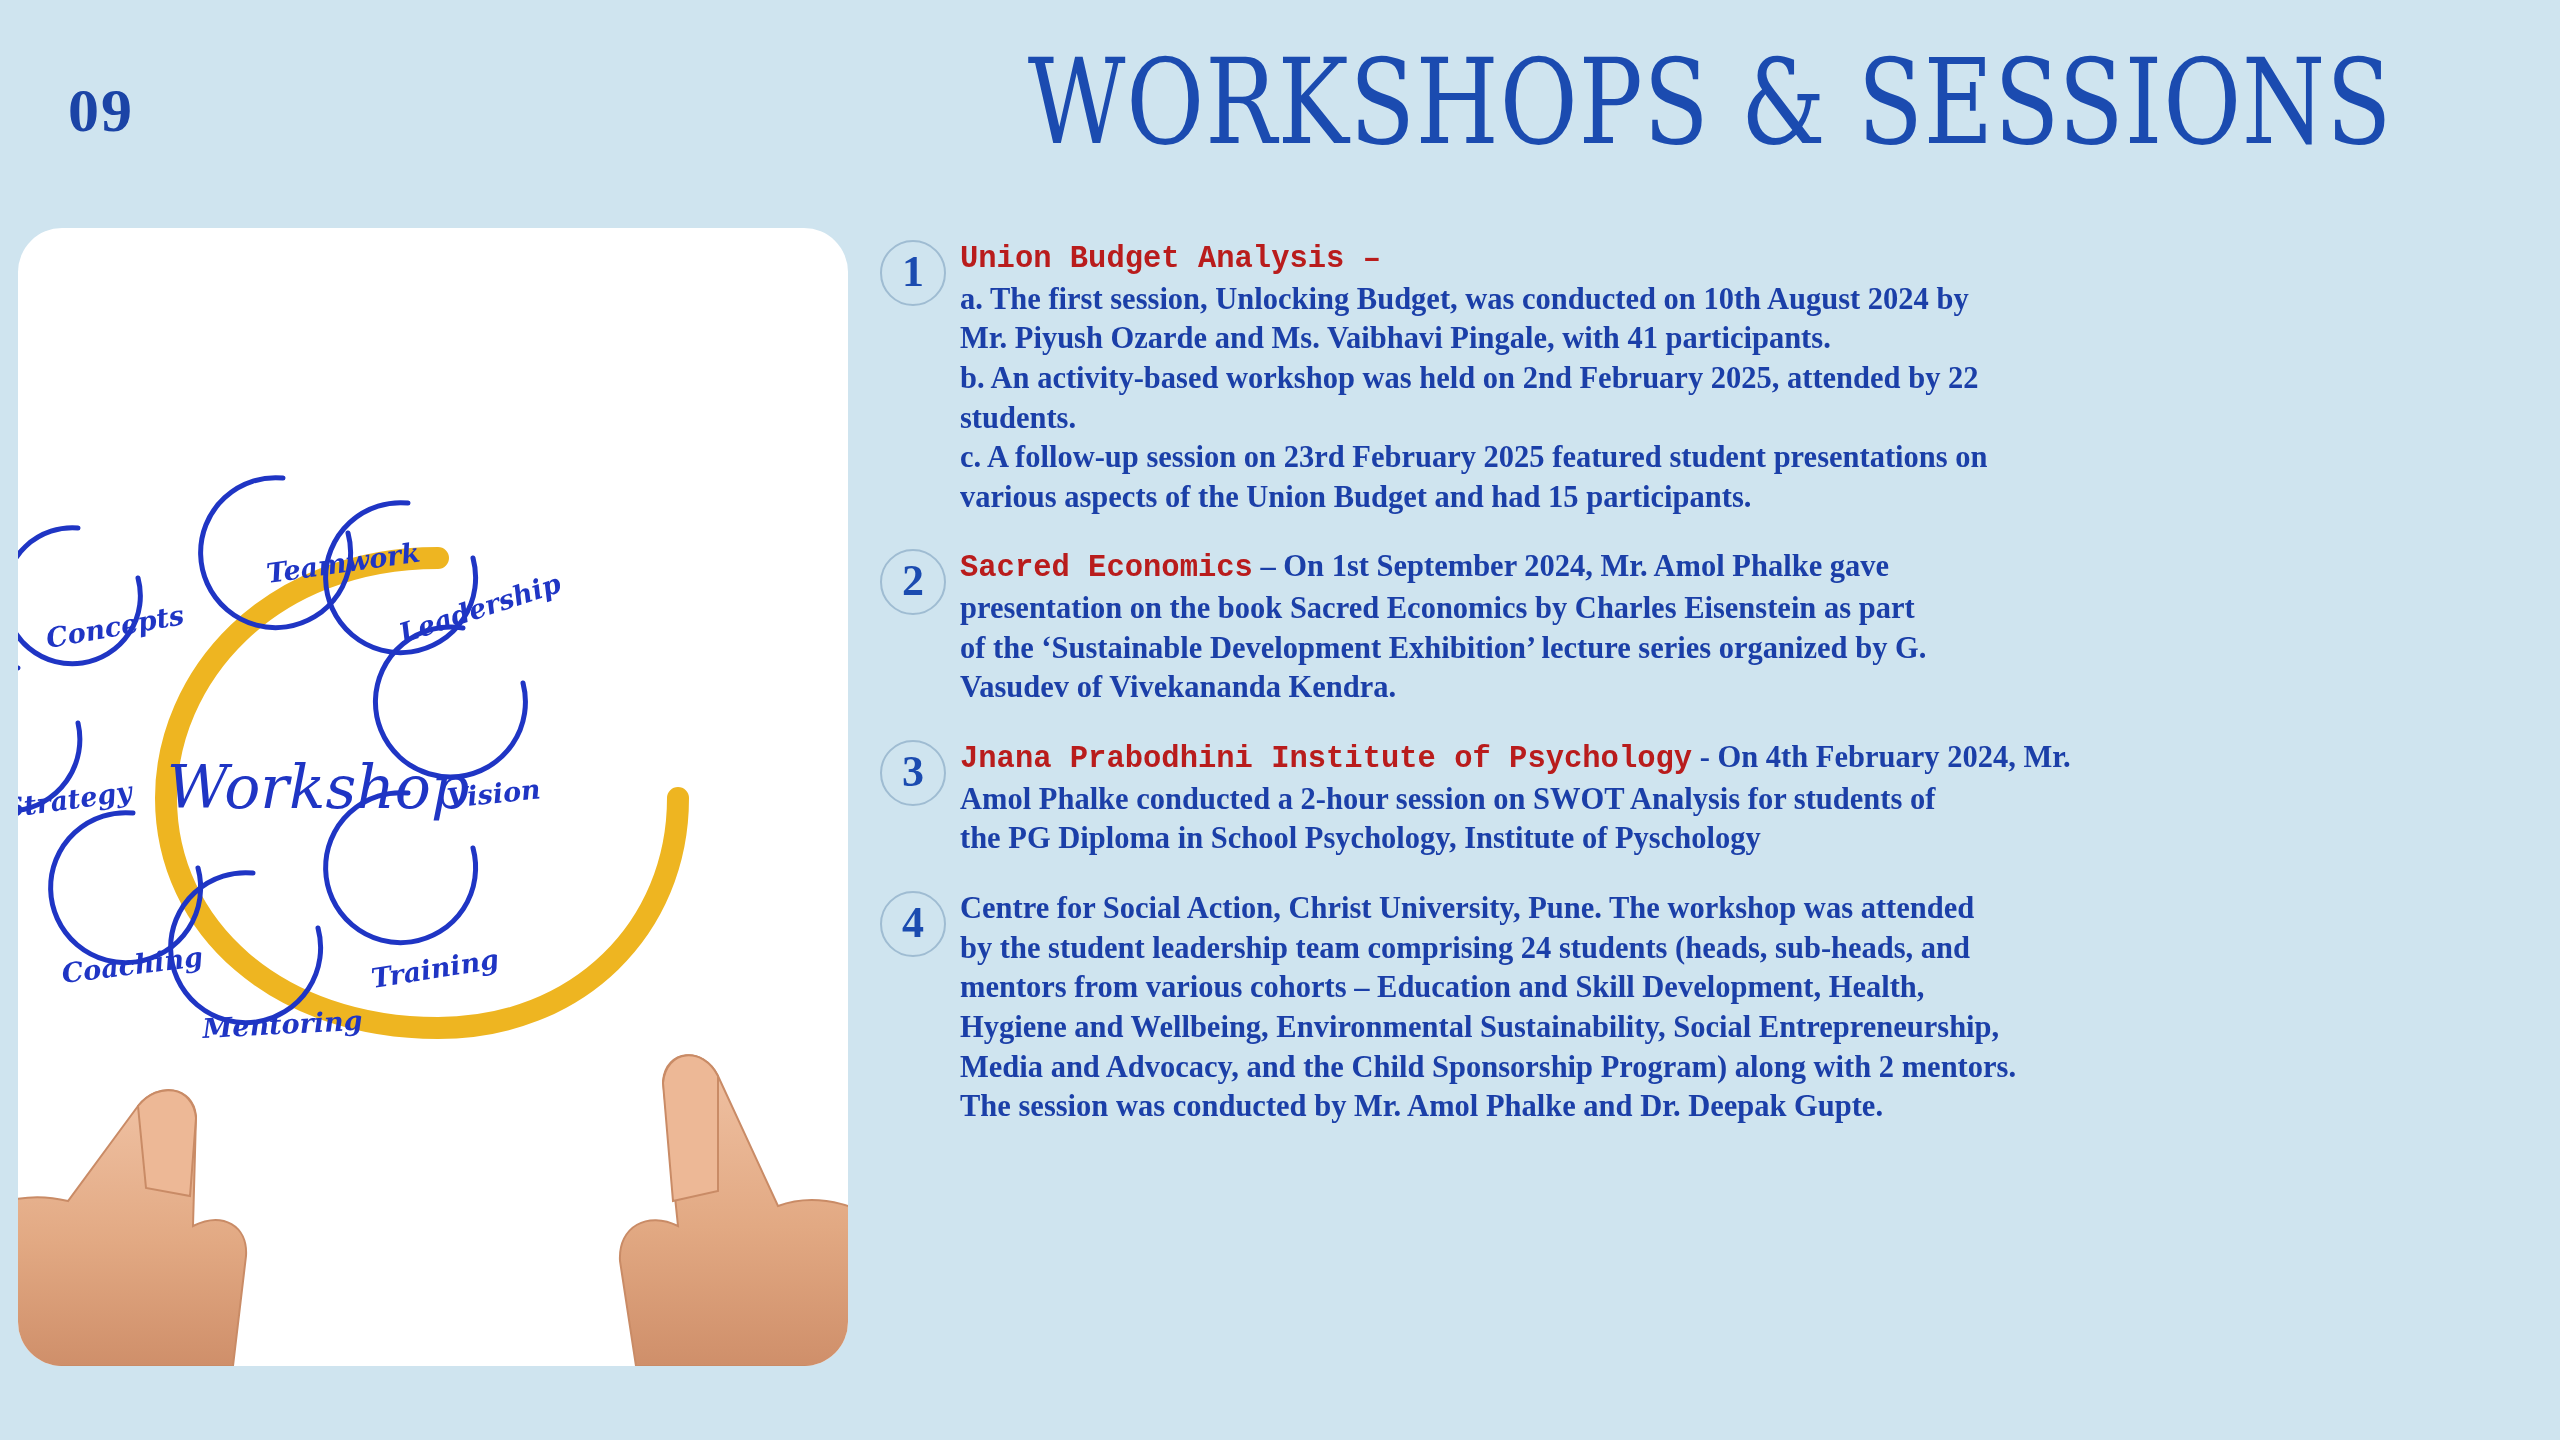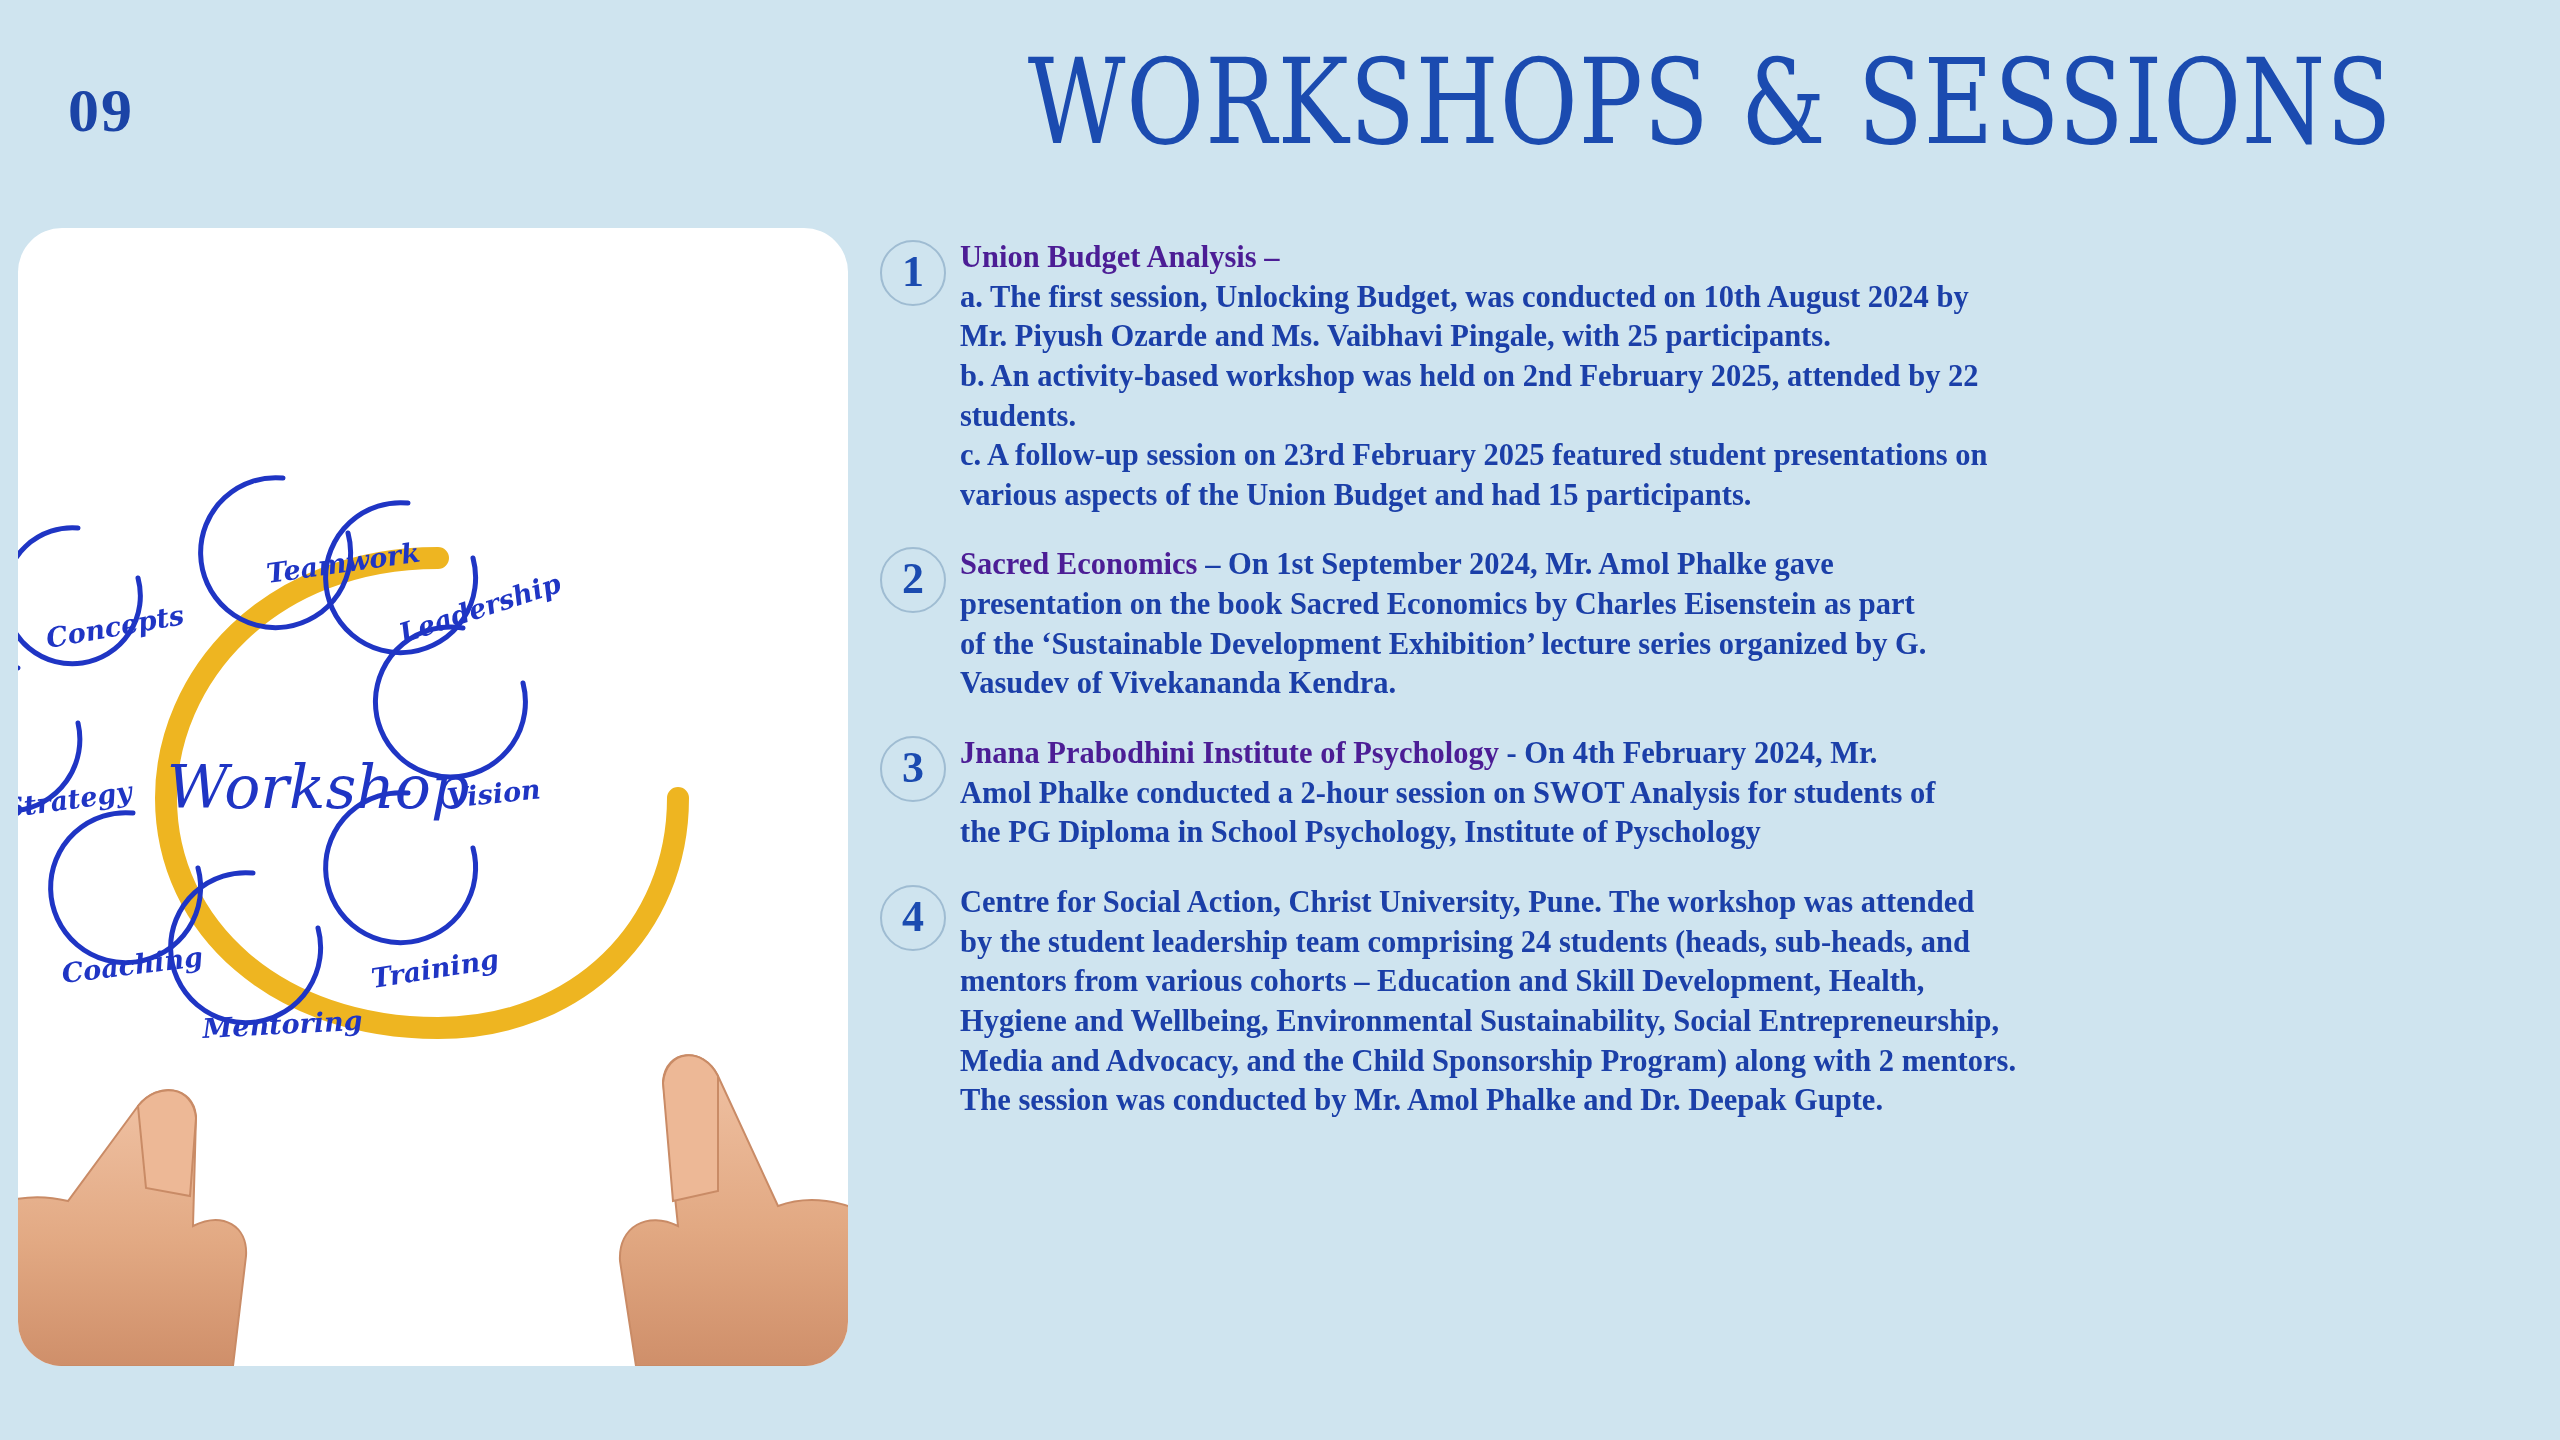--- a/index.html
+++ b/index.html
@@ -102,22 +102,23 @@
     margin-top: 2px;
   }
   .item-body {
     font-family: "Liberation Serif", serif;
     font-weight: bold;
     font-size: 30.5px;
     line-height: 1.3;
     color: #1b3fa8;
   }
   .lead {
-    color: #4c1d95;
-    font-weight: bold;
+    color: #b91c1c;
+    font-weight: bold;
+    font-family: Liberation Mono, monospace;
   }
   .item-body .line {
     display: block;
   }
   .gap-1 { margin-bottom: 30px; }
   .gap-2 { margin-bottom: 30px; }
   .gap-3 { margin-bottom: 30px; }
 </style>
 </head>
 <body>
@@ -181,21 +182,21 @@
     </svg>
   </div>
 
   <div class="content">
 
     <div class="item gap-1">
       <div class="num-badge">1</div>
       <div class="item-body">
         <span class="line"><span class="lead">Union Budget Analysis</span><span class="lead"> –</span></span>
         <span class="line">a. The first session, Unlocking Budget, was conducted on 10th August 2024 by</span>
-        <span class="line">Mr. Piyush Ozarde and Ms. Vaibhavi Pingale, with 25 participants.</span>
+        <span class="line">Mr. Piyush Ozarde and Ms. Vaibhavi Pingale, with 41 participants.</span>
         <span class="line">b. An activity-based workshop was held on 2nd February 2025, attended by 22</span>
         <span class="line">students.</span>
         <span class="line">c. A follow-up session on 23rd February 2025 featured student presentations on</span>
         <span class="line">various aspects of the Union Budget and had 15 participants.</span>
       </div>
     </div>
 
     <div class="item gap-2">
       <div class="num-badge">2</div>
       <div class="item-body">

